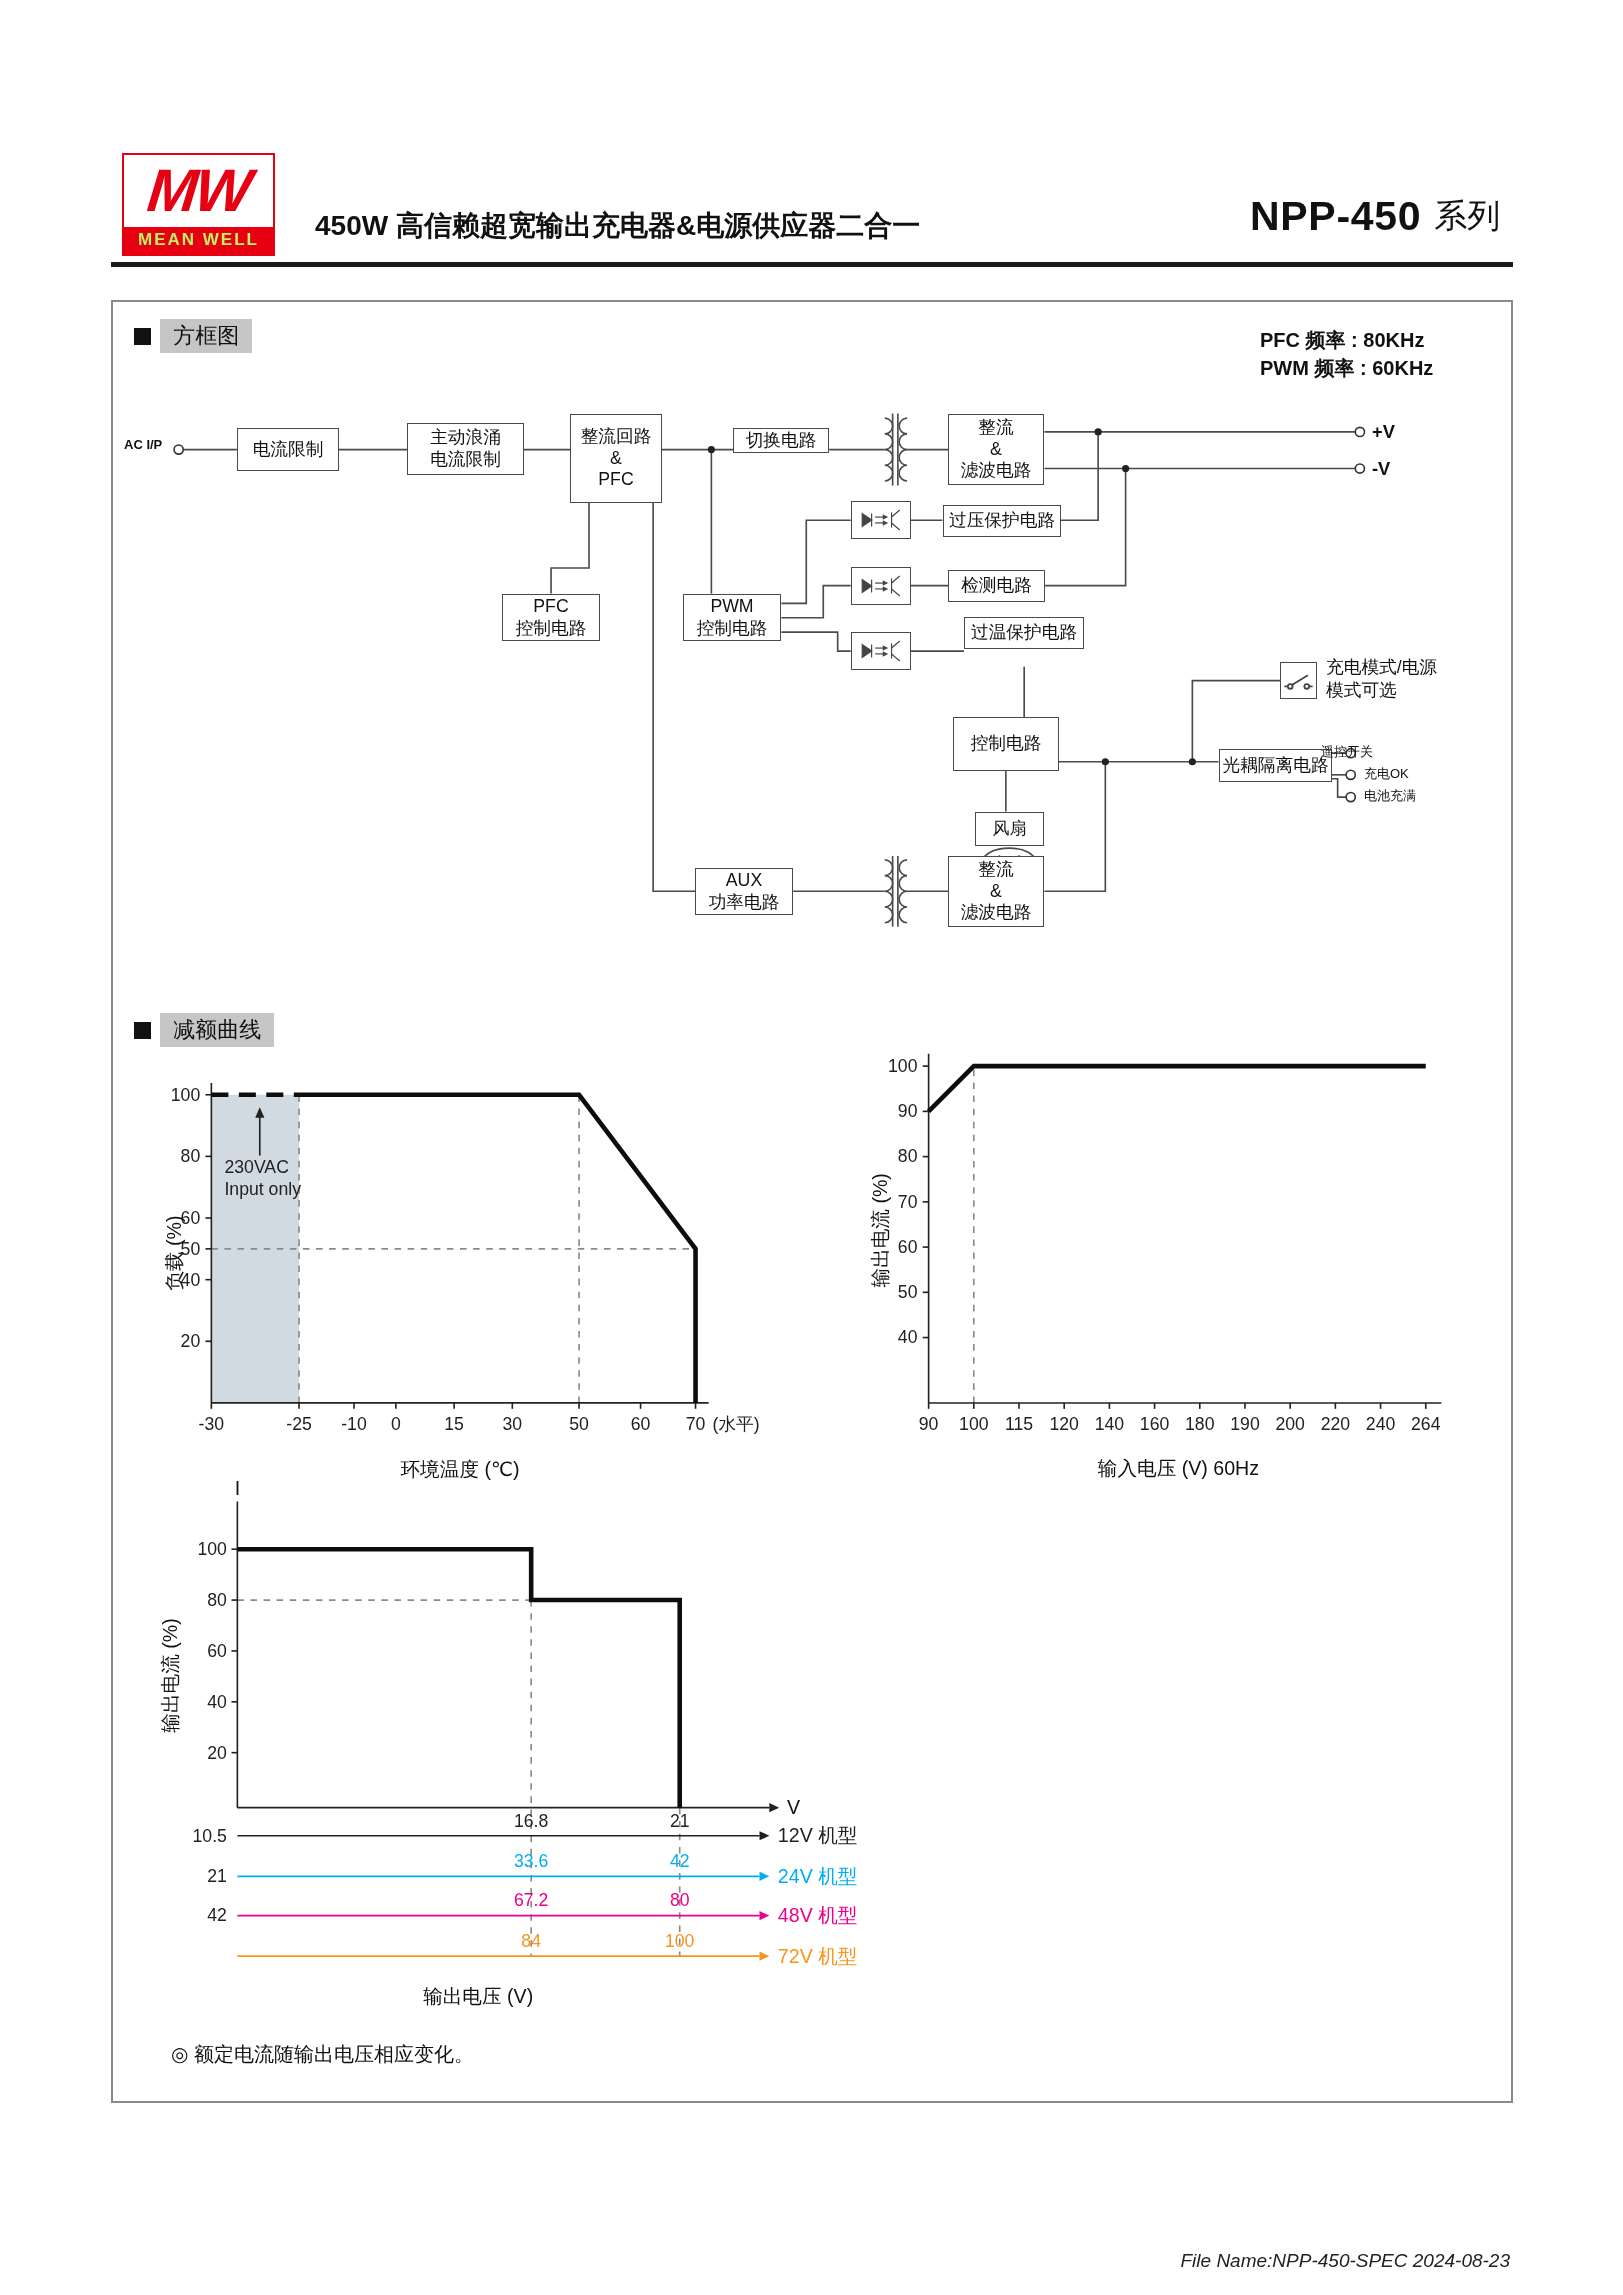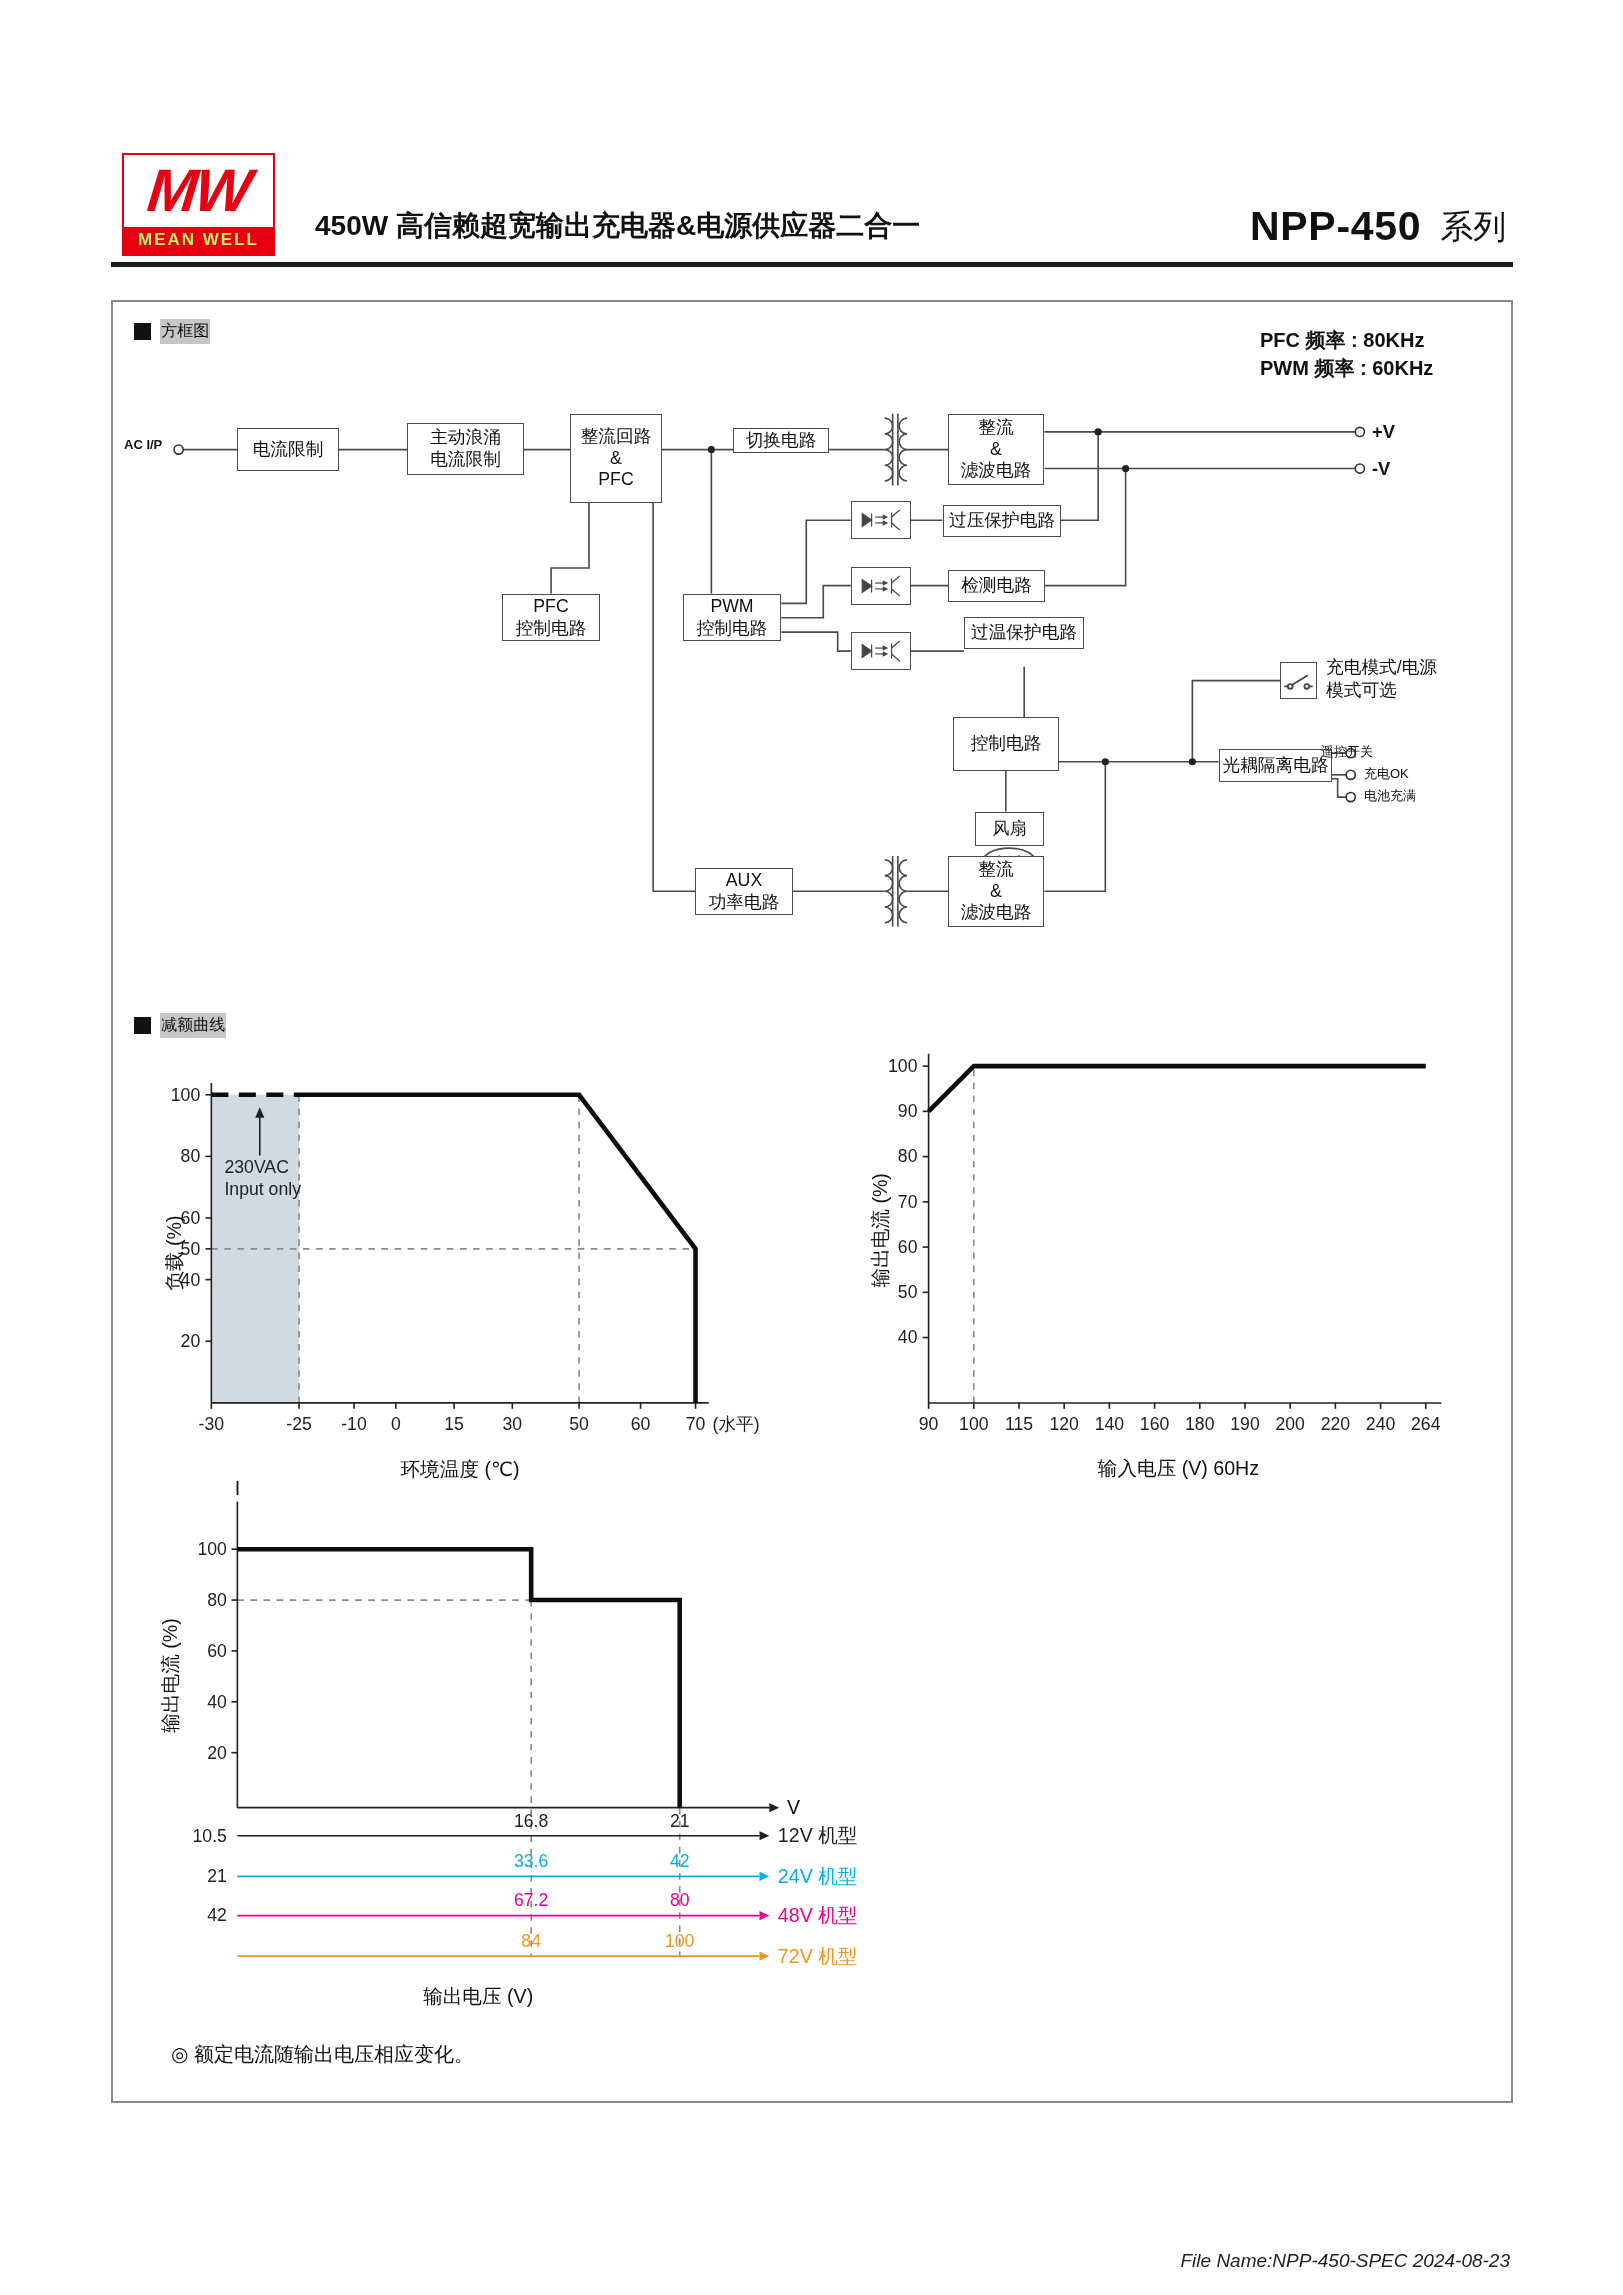--- a/index.html
+++ b/index.html
@@ -5,30 +5,30 @@
   *{box-sizing:border-box;margin:0;padding:0}
   html,body{background:#fff}
   body{font-family:"Liberation Sans","DejaVu Sans",sans-serif;color:#111}
   #page{position:relative;width:1623px;height:2295px;background:#fff;overflow:hidden}
 
   
   #logo{position:absolute;left:122px;top:153px;width:153px;height:103px;border:2.6px solid #e60012;display:flex;flex-direction:column;background:#fff}
   #logo-mw{flex:1;display:flex;align-items:center;justify-content:center;color:#e60012;font-size:60px;font-weight:bold;font-style:italic;transform:skewX(-6deg);letter-spacing:-2.6px}
   #logo-bar{height:27.5px;background:#e60012;color:#bef264;display:flex;align-items:center;justify-content:center;font-size:17px;font-weight:bold;letter-spacing:2px}
   #title{position:absolute;left:315px;top:207px;font-size:28px;font-weight:bold;white-space:nowrap}
-  #series{position:absolute;left:1250px;top:203px;display:flex;align-items:flex-end;gap:19px;white-space:nowrap}
+  #series{position:absolute;left:1250px;top:193px;display:flex;align-items:center;gap:13px;white-space:nowrap}
   #series-name{font-size:41px;font-weight:800;letter-spacing:0.7px}
   #series-suffix{font-size:33px;font-weight:500}
   #hrule{position:absolute;left:111px;top:262px;width:1402px;height:4.6px;background:#1a1a1a}
 
   #frame{position:absolute;left:111px;top:300px;width:1402px;height:1803px;border:2px solid #8a8a8a}
 
   .sec{position:absolute;display:flex;align-items:center;z-index:2}
   .sq{width:17px;height:17px;background:#111;margin-right:9.2px}
-  .sec-label{background:#c6c6c6;padding:2px 1px;font-size:16px}
+  .sec-label{background:#c6c6c6;padding:2px 13px;font-size:22px}
 
   #freq{position:absolute;left:1260px;top:327px;font-size:20px;font-weight:600;line-height:27.5px;z-index:2}
 
   
   #diagram{position:absolute;left:0;top:0;z-index:1}
   .wire{stroke:#4a4a4a;stroke-width:2.5;fill:none}
   .dot{fill:#222}
   .term{fill:#fff;stroke:#333;stroke-width:2.5}
   .dbox{position:absolute;border:1.6px solid #4a4a4a;background:#fff;display:flex;align-items:center;justify-content:center;text-align:center;font-size:17.7px;line-height:21.6px;white-space:pre-line;z-index:2}
   .dlabel{position:absolute;font-size:13px;z-index:2;white-space:nowrap}

